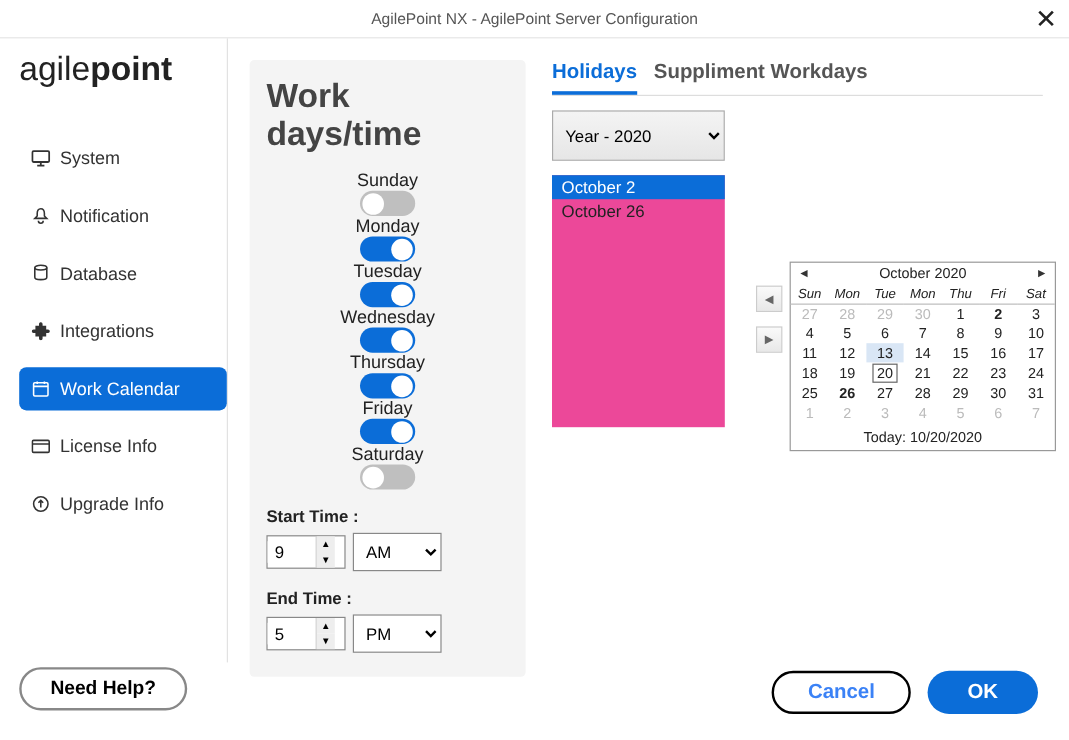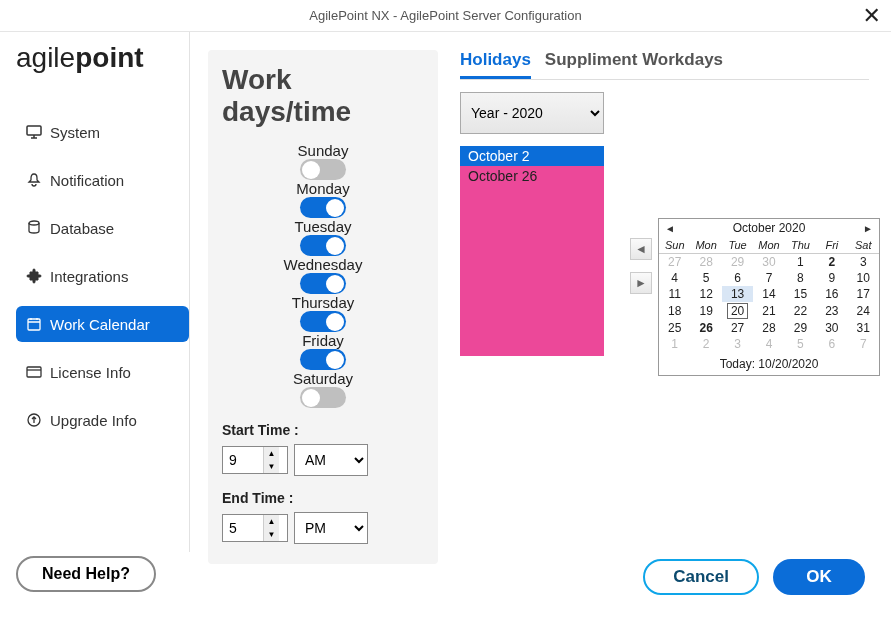--- a/index.html
+++ b/index.html
@@ -53,21 +53,21 @@
   .cal-hdrs th { border-bottom:1px solid #ccc;font-style:italic;}
   .cal td { text-align:center; padding:1px 0; font-size:12px; cursor:pointer;}
   .cal td.muted { color:#bbb;}
   .cal td.bold { font-weight:700;}
   .cal td.today span { border:1px solid #666; padding:0 3px; display:inline-block;}
   .cal td.hl { background:#d9e6f5;}
   .cal-footer { text-align:center; padding:4px 0; font-size:12px; border-top:1px solid transparent;}
   .bottom-bar { position:absolute; right:26px; bottom:22px; display:flex; gap:14px;}
   .btn { height:36px; border-radius:20px; font-size:17px; font-weight:600; cursor:pointer; padding:0 28px;}
   .btn.ok { background:#0b6dd8; color:#fff; border:none; min-width:92px;}
-  .btn.cancel { background:#fff; border:2px solid #0ea5e9; color:#0c4a6e;}
+  .btn.cancel { background:#fff; border:2px solid #000000; color:#3b82f6;}
   .wrap { position:relative; height:617px;}
 </style>
 </head>
 <body>
 <div class="wrap">
 
 <div class="titlebar">
   <span class="title">AgilePoint NX - AgilePoint Server Configuration</span>
   <span class="close">✕</span>
 </div>

